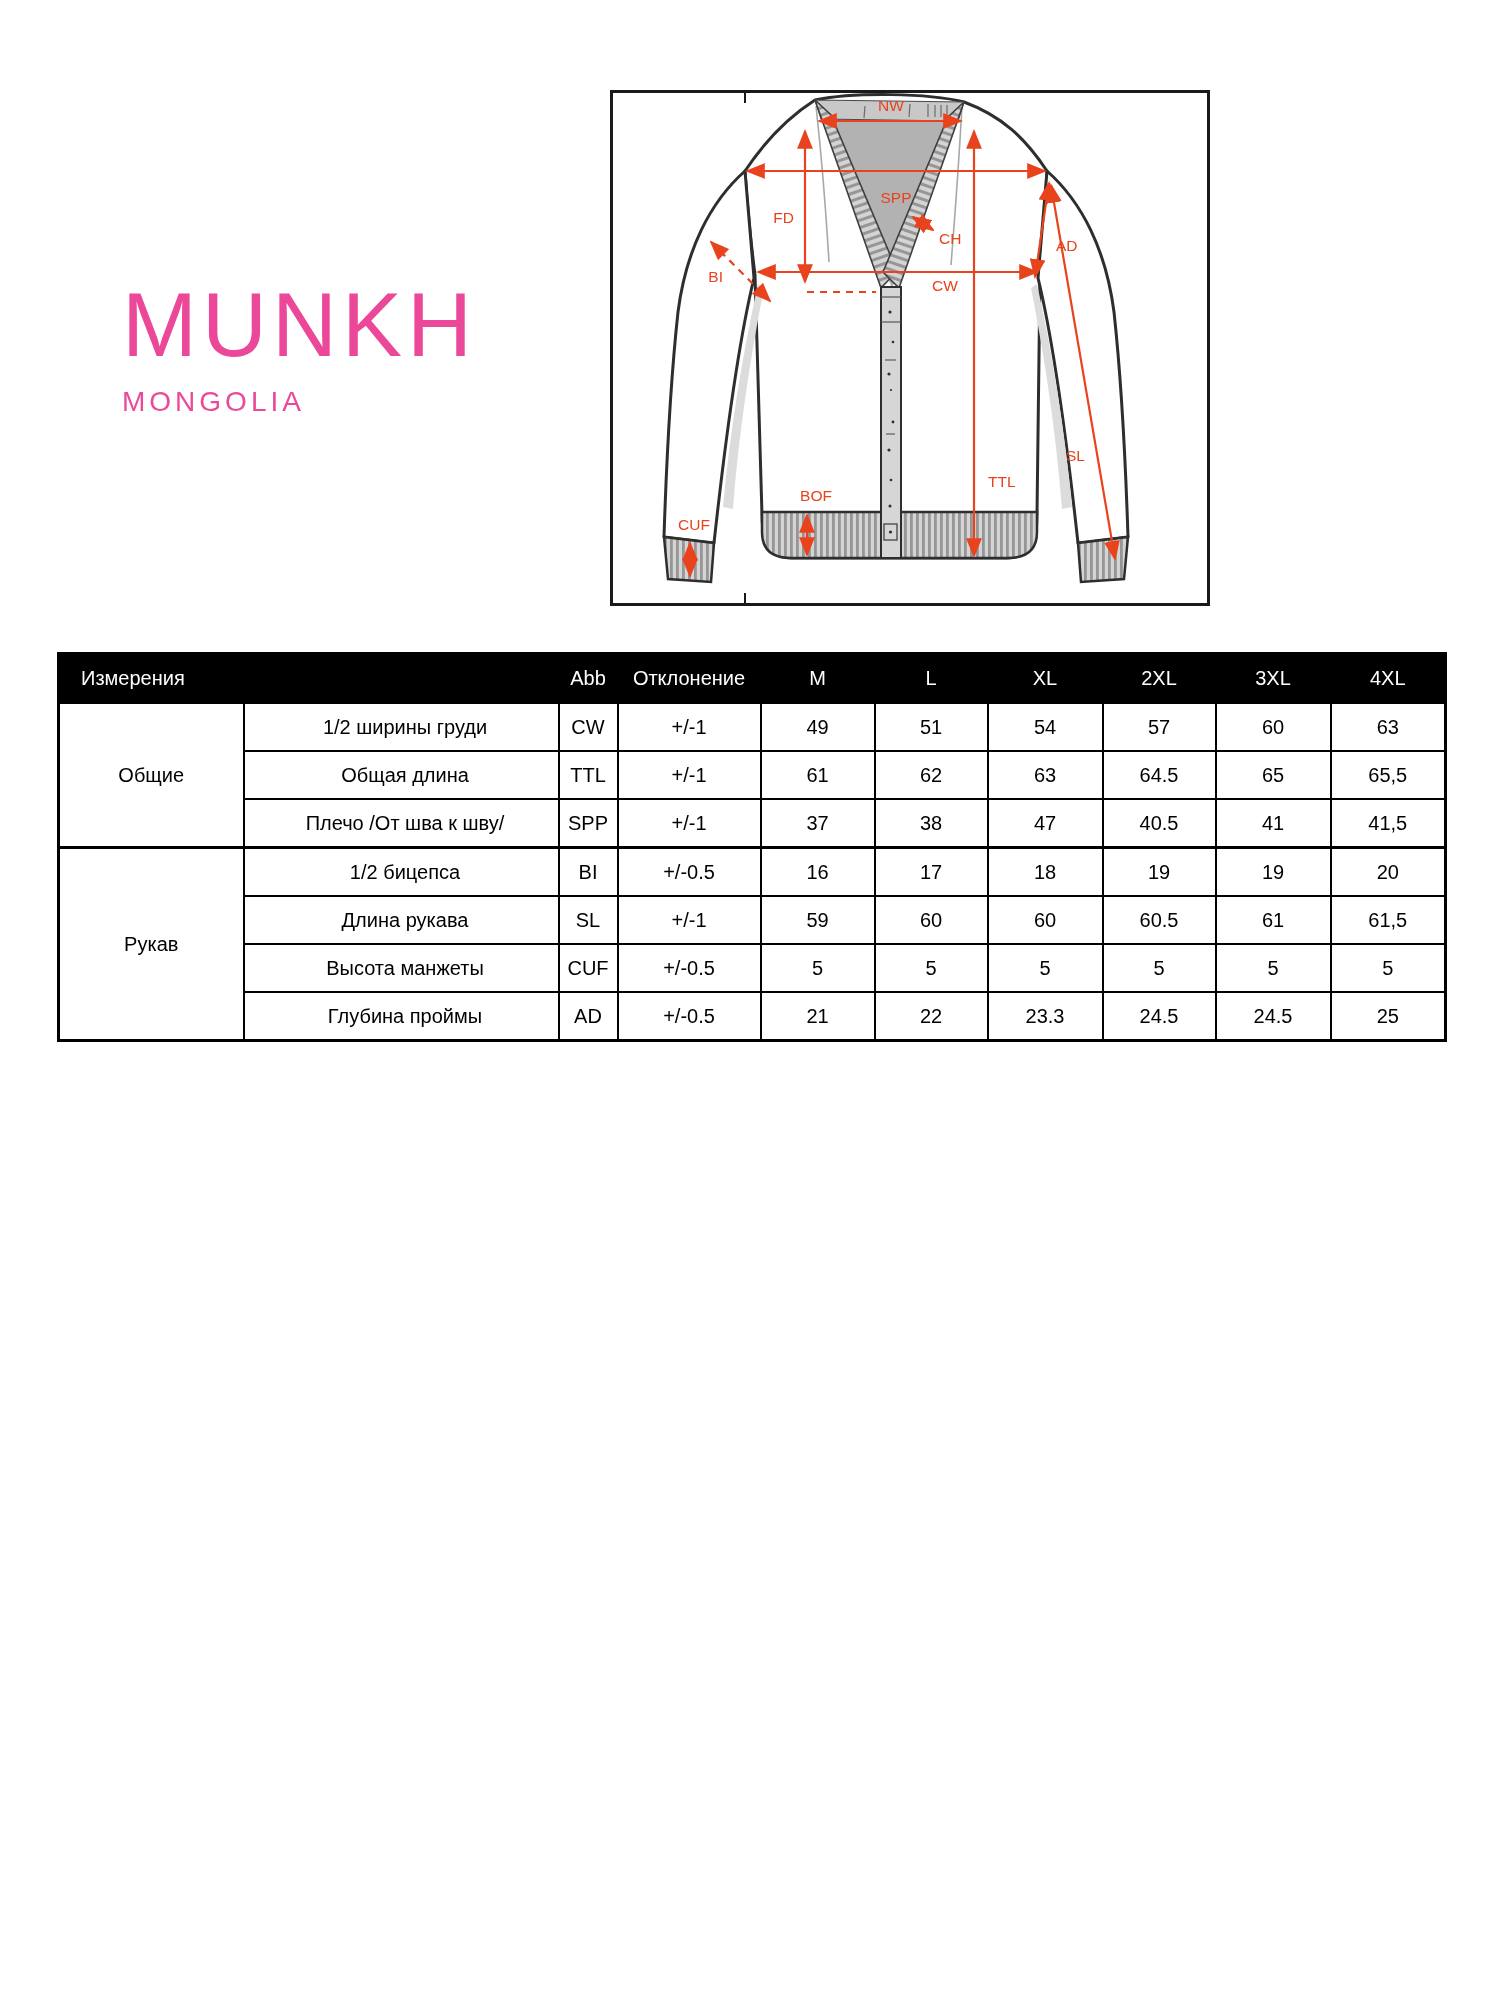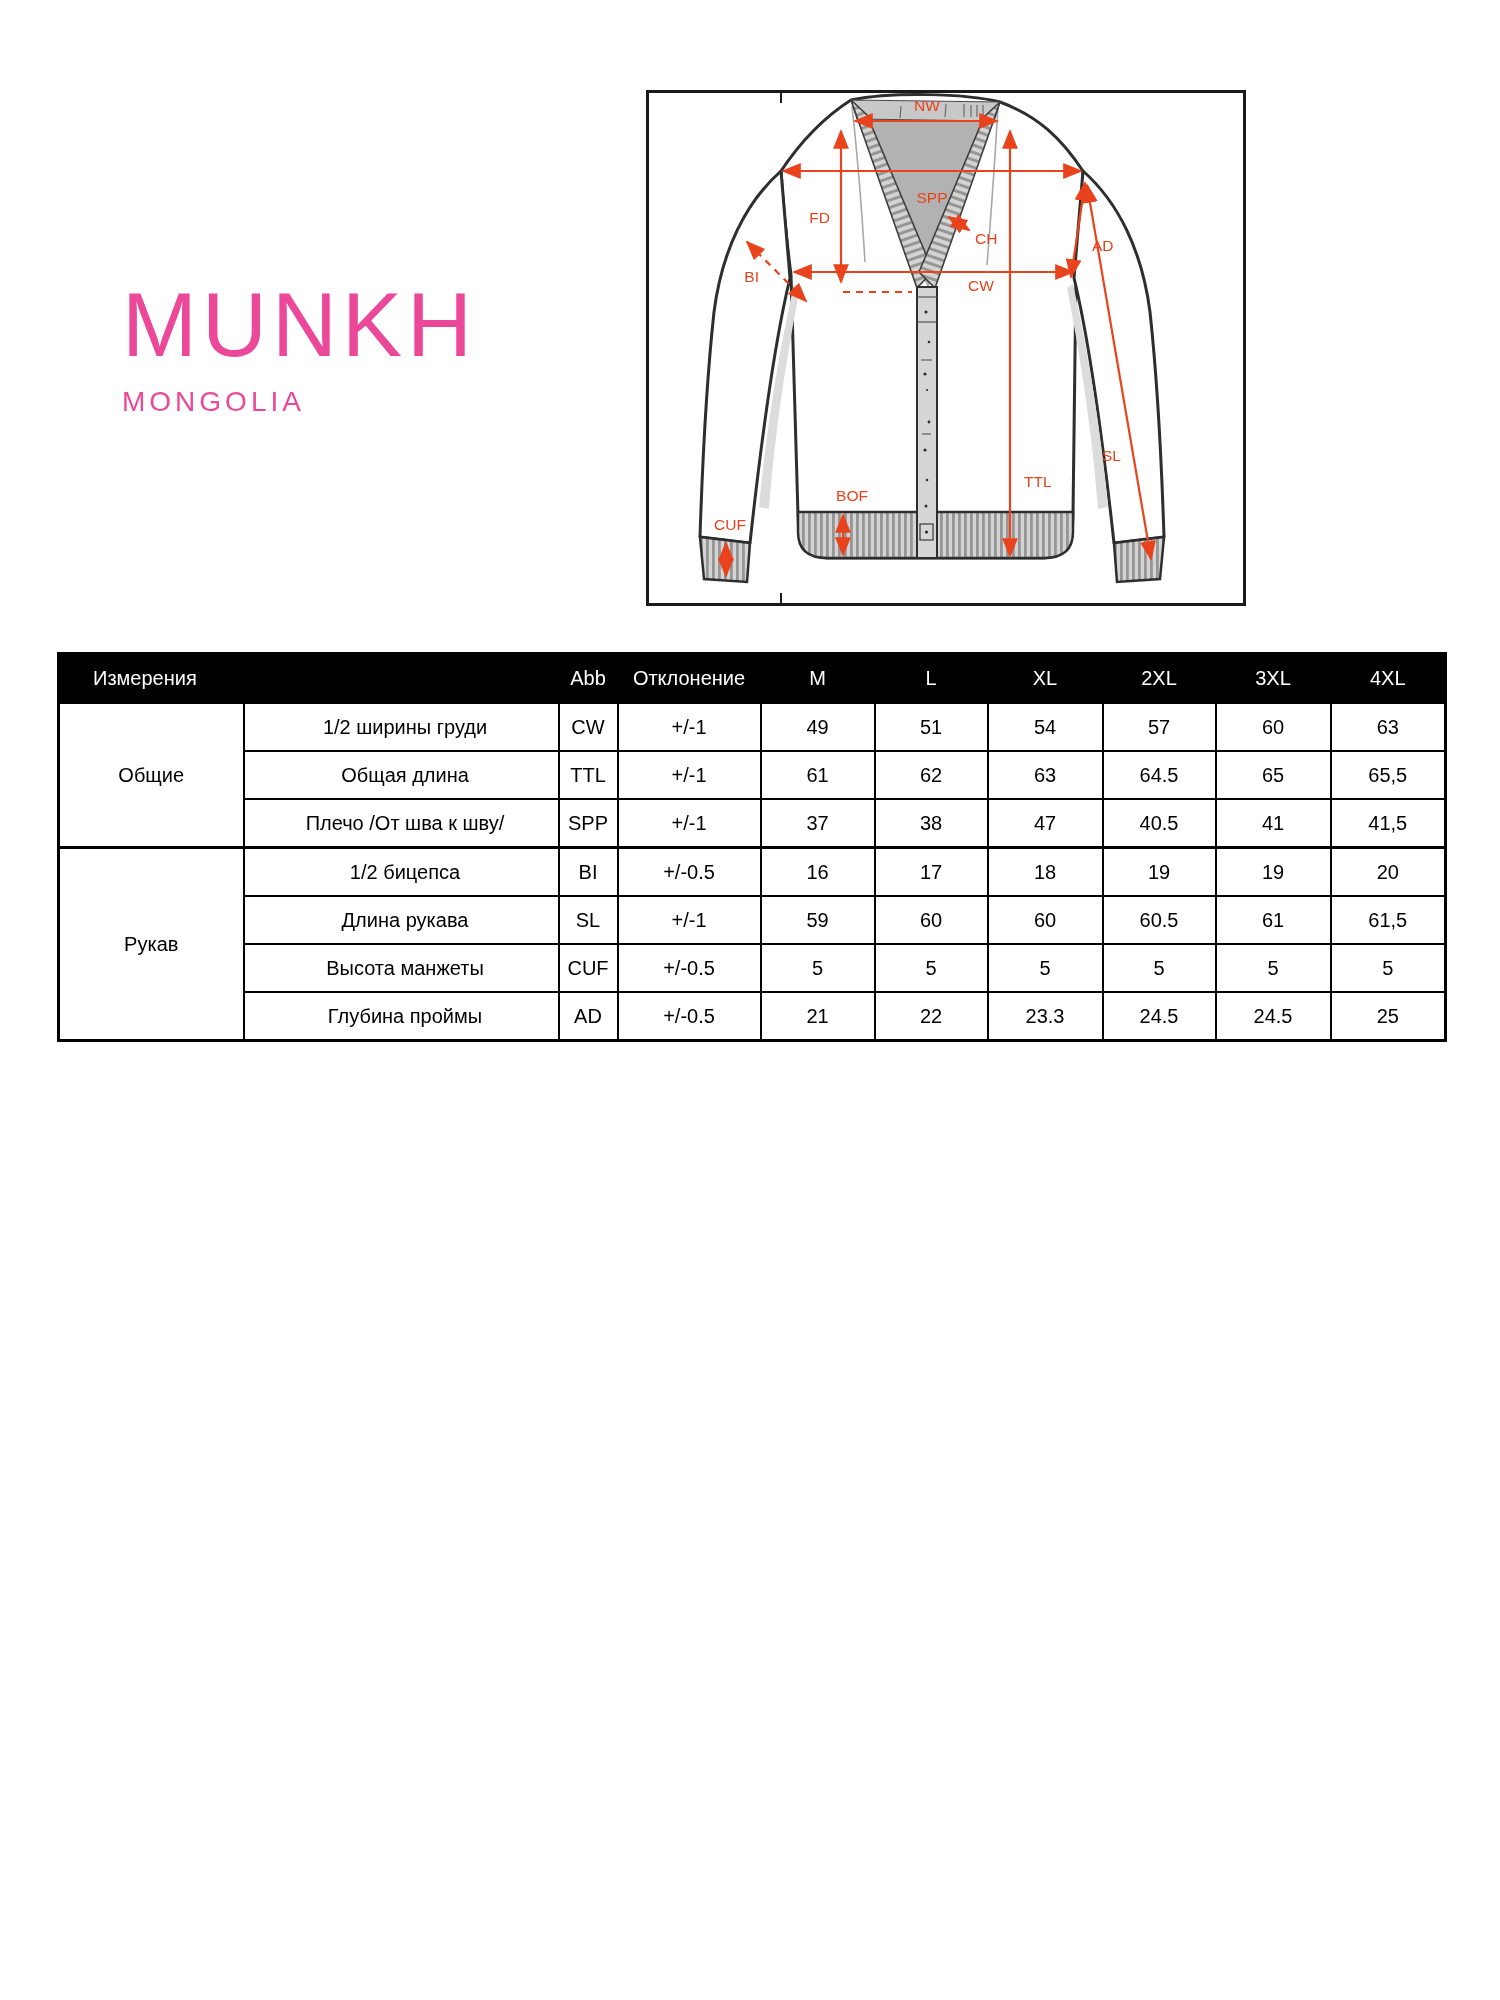--- a/index.html
+++ b/index.html
@@ -6,37 +6,37 @@
   .page {
     position:relative; width:1500px; height:2000px; background:#ffffff;
     font-family:"Liberation Sans", sans-serif; overflow:hidden;
   }
   
   .brand { position:absolute; left:122px; top:280px; color:#ec4899; }
   .brand-name { font-size:90px; font-weight:300; letter-spacing:5px; line-height:1; }
   .brand-sub  { font-size:28px; font-weight:400; letter-spacing:4px; margin-top:16px; }
 
   
-  .diagram { position:absolute; left:610px; top:90px; width:600px; height:628px;margin-left:36px; }
+  .diagram { position:absolute; left:610px; top:90px; width:600px; height:628px; }
   .ann-line { stroke:var(--accent,#e8431d); stroke-width:2.2; fill:none; }
   .ann-dash { stroke-dasharray:7,6; }
   .ann-text { fill:var(--accent,#e8431d); font:15.5px "Liberation Sans", sans-serif; }
   .garm { stroke:#2e2e2e; stroke-width:3; fill:#ffffff; stroke-linejoin:round; }
   .thinline { stroke:#a8a8a8; stroke-width:1.6; fill:none; }
 
   
   table.size-table {
     position:absolute; left:57px; top:652px;
     border-collapse:collapse; table-layout:fixed;
     border:3px solid #000;
     font-size:20px; color:#000;
   }
   .size-table th, .size-table td { border:2px solid #000; height:46px; padding:0; text-align:center; font-weight:400; overflow:hidden; white-space:nowrap; }
   .size-table thead th { background:#000; color:#fff; }
-  .size-table th.meas { text-align:left; padding-left:33px; }
+  .size-table th.meas { text-align:left; padding-left:21px; }
   .size-table td.n { text-align:center; padding-left:8px; }
   .size-table tr.gs td { border-top:3px solid #000; }
 </style>
 </head>
 <body>
 
 <div class="page">
 
   <div class="brand">
     <div class="brand-name">MUNKH</div>

